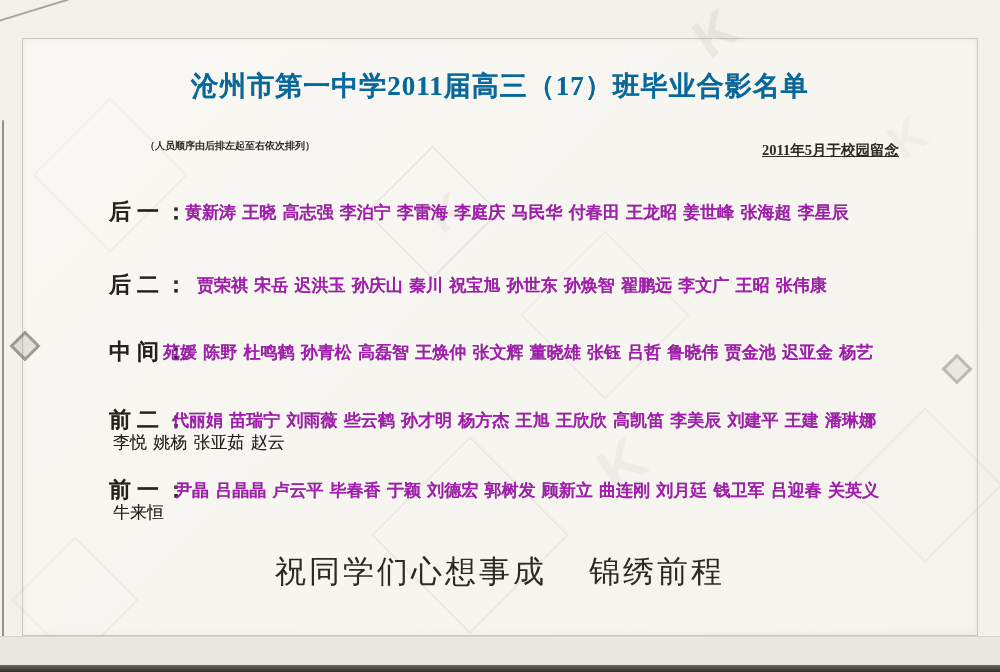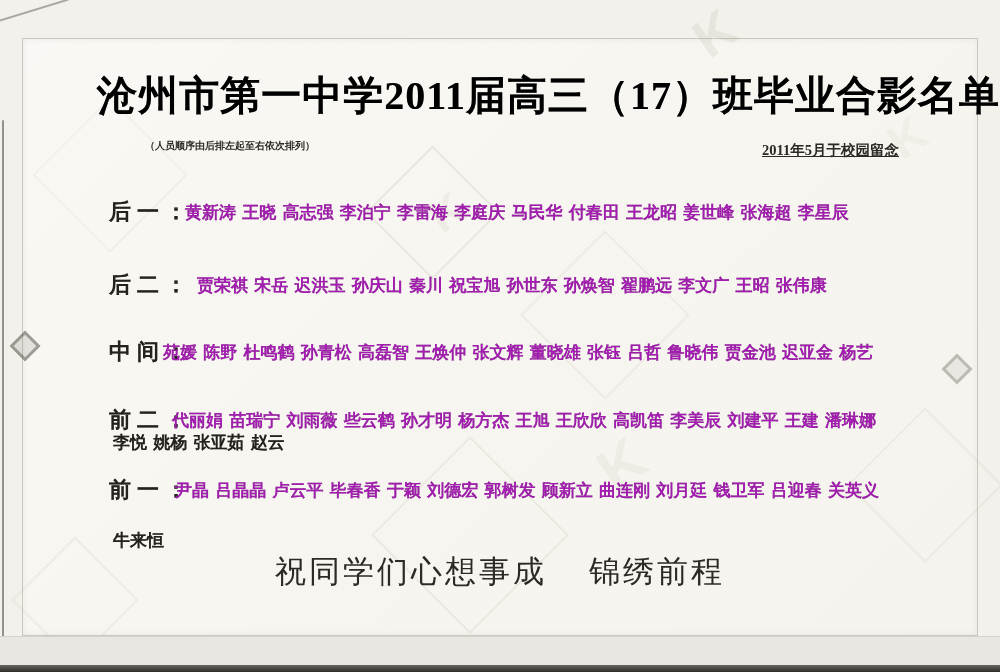--- a/index.html
+++ b/index.html
@@ -56,23 +56,23 @@
     position:absolute; width:22px; height:22px;
     border:3px solid rgba(75,70,62,0.45);
     transform:rotate(45deg);
     background:rgba(75,70,62,0.12);
   }
   .wm-stamp.right { border-color:rgba(90,84,74,0.3); background:rgba(90,84,74,0.08); }
 
   
   .doc-title {
     position:absolute; left:0; top:68px; width:1000px;
-    text-align:right;
-    font-size:40px; font-weight:700; letter-spacing:1px;
-    color:#000000;
+    text-align:center;
+    font-size:27px; font-weight:700; letter-spacing:1px;
+    color:#0369a1;
     text-shadow:0 0 0.6px rgba(0,0,0,0.45);
   }
   .note-left {
     position:absolute; left:145px; top:139px;
     font-size:10px; font-weight:700; color:#2a2925;
   }
   .note-right {
     position:absolute; left:762px; top:141px;
     font-size:14.5px; font-weight:600; color:#2a2925;text-decoration:underline;
   }
@@ -86,32 +86,32 @@
     text-align:center;
   }
   .row-names {
     position:absolute; top:4px;
     font-size:17px; font-weight:600; word-spacing:2px;
     color:#a21caf; white-space:nowrap;
     text-shadow:0 0 0.4px rgba(0,0,0,0.35);
   }
   .row-names2 {
     position:absolute; left:8px;
-    font-size:17px; font-weight:700; word-spacing:2px;
+    font-size:17px; font-weight:400; word-spacing:2px;
     color:#23221e; white-space:nowrap;
     text-shadow:0 0 0.4px rgba(0,0,0,0.35);
   }
 
   #row-back1 { top:197px; }  #row-back1 .row-names { left:80px; }
   #row-back2 { top:270px; }  #row-back2 .row-names { left:92px; }
   #row-middle { top:337px; } #row-middle .row-names { left:58px; }
   #row-front2 { top:405px; } #row-front2 .row-names { left:67px; }
   #row-front2 .row-names2 { top:26px; }
   #row-front1 { top:475px; } #row-front1 .row-names { left:70px; }
-  #row-front1 .row-names2 { top:26px;margin-top:28px; }
+  #row-front1 .row-names2 { top:26px; }
 
   .blessing {
     position:absolute; left:0; top:551px; width:1000px;
     display:flex; justify-content:center; gap:42px;
     font-size:31px; font-weight:500; letter-spacing:3px;
     color:#2b2a26;
   }
 </style>
 </head>
 <body>

